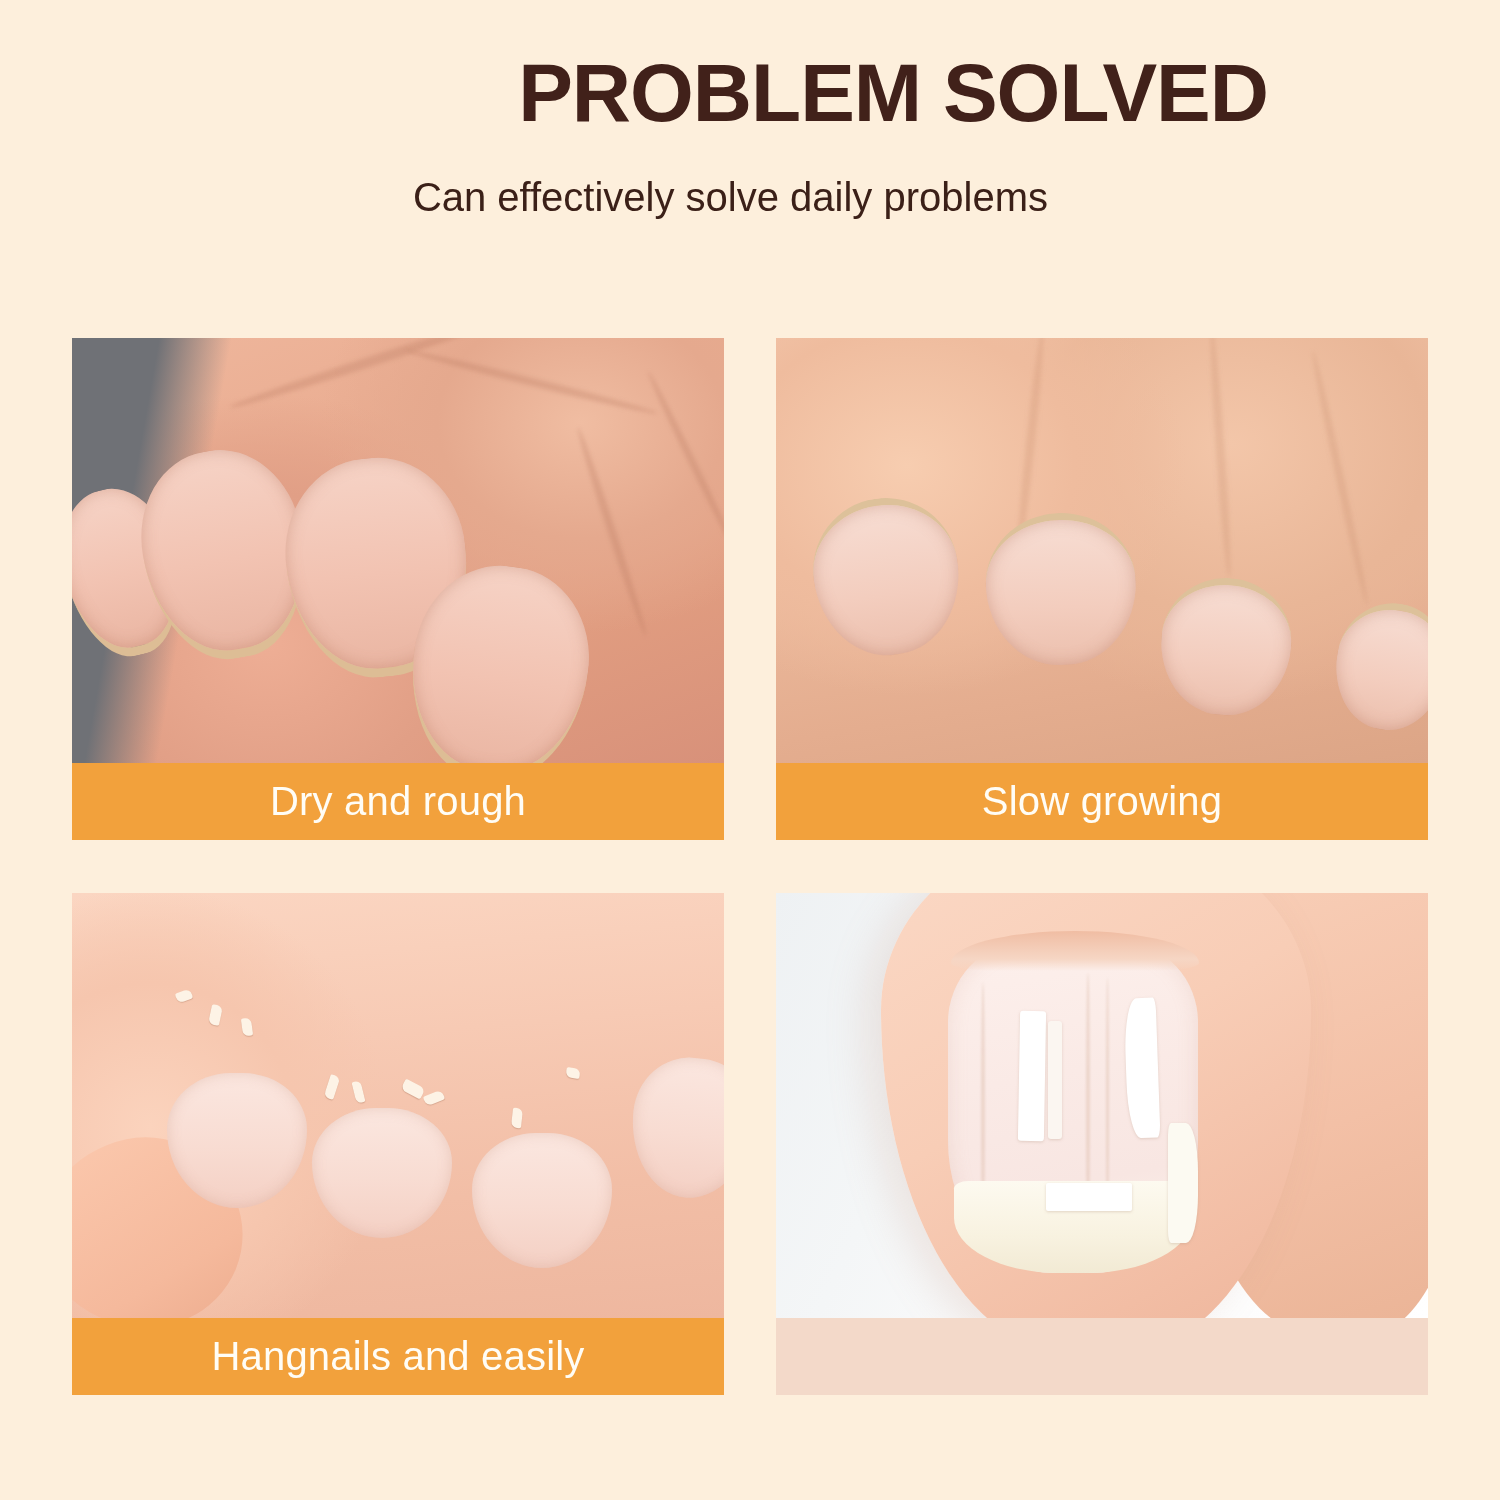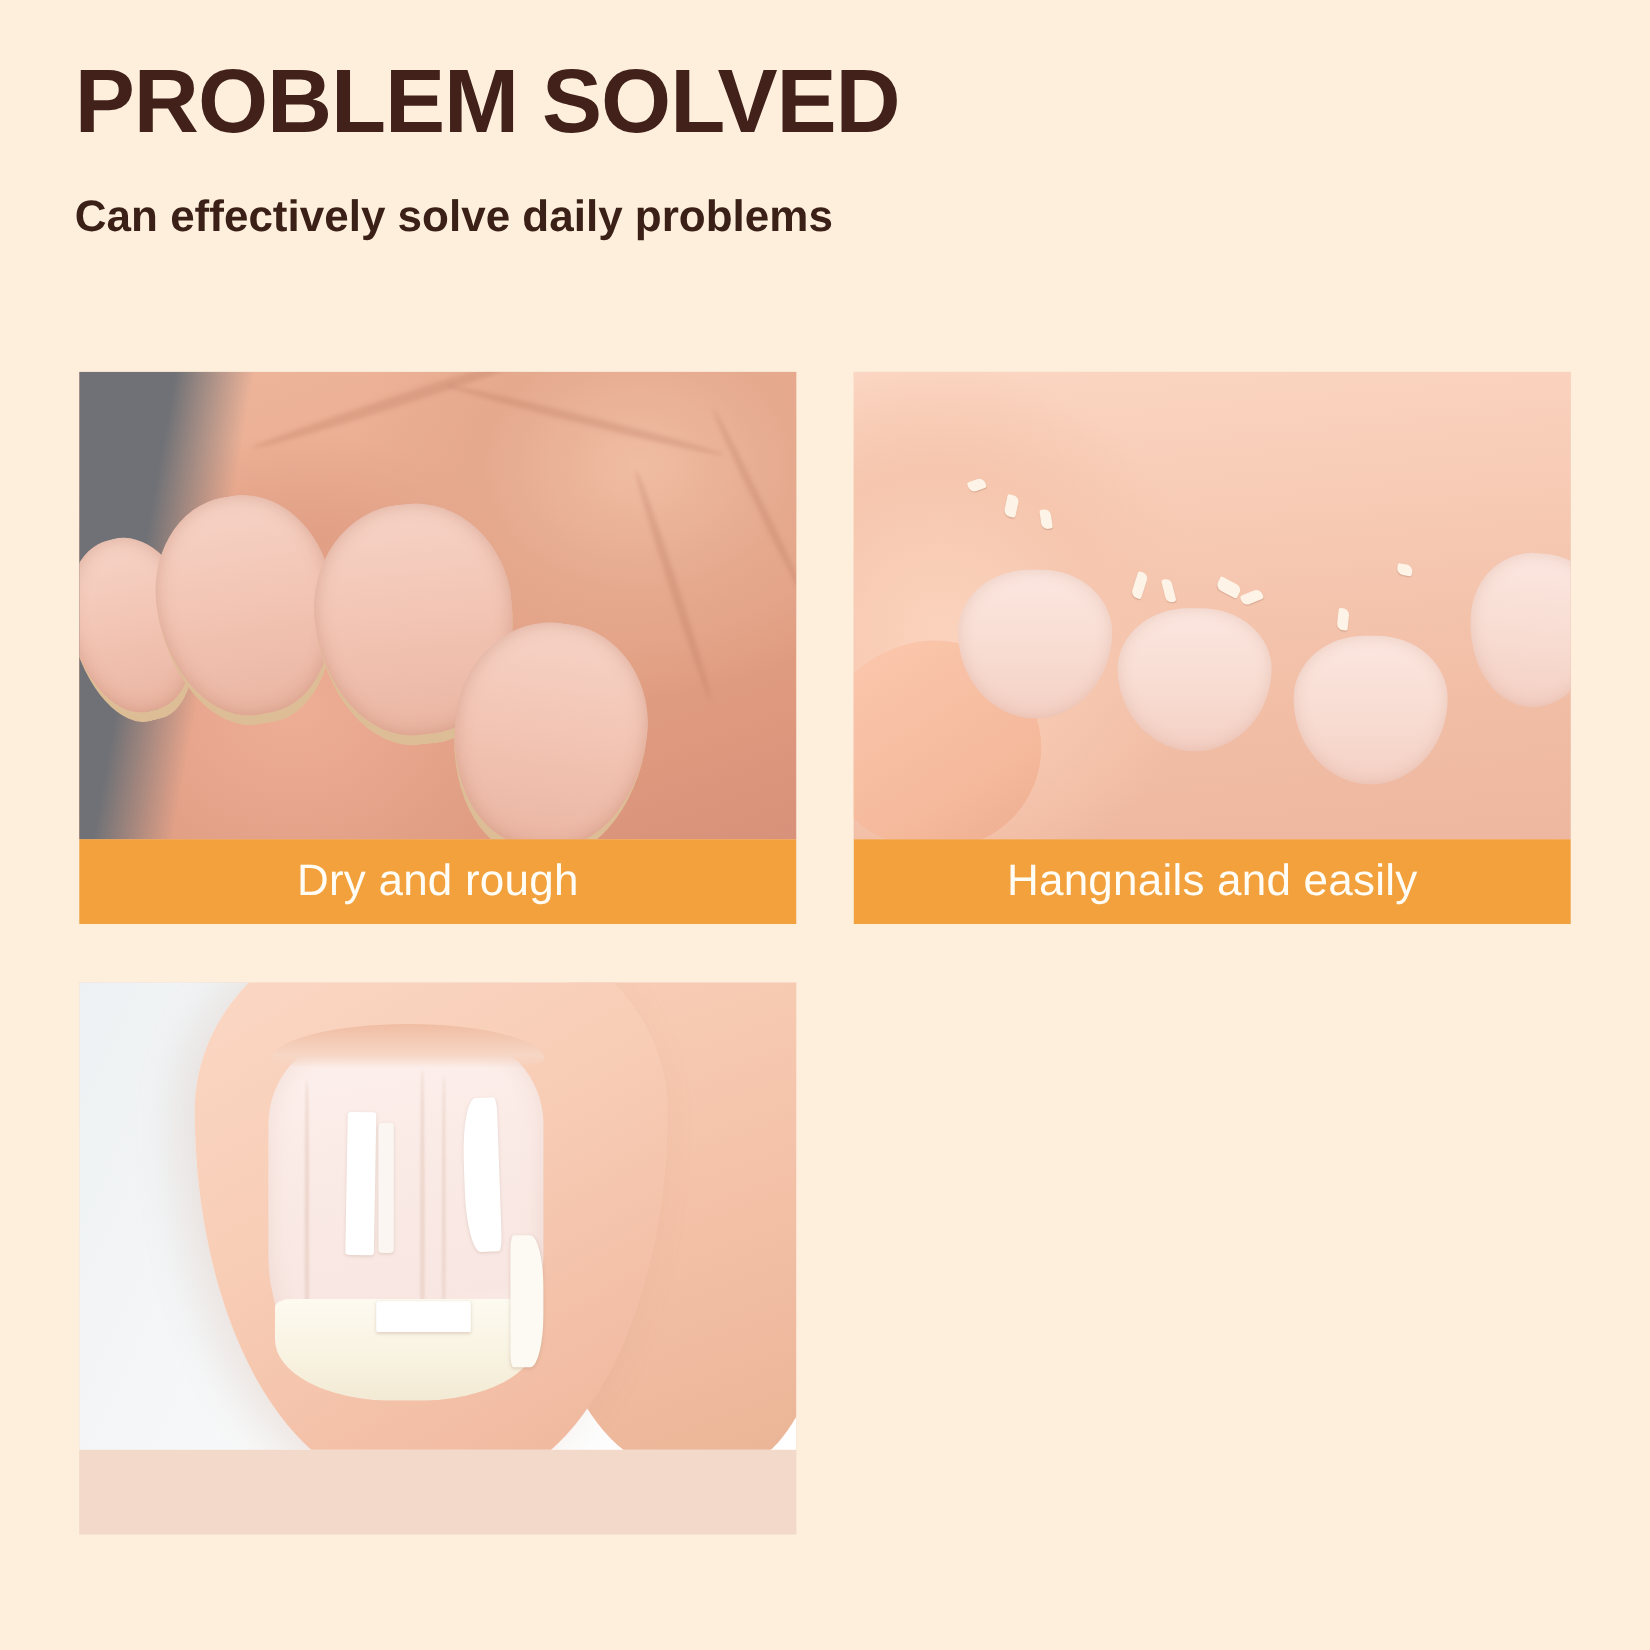--- a/index.html
+++ b/index.html
@@ -19,34 +19,35 @@
     height: 1500px;
     background: #FDEFDC;
   }
 
   
   .header {
     position: absolute;
     left: 68px;
     top: 48px;
     width: 1200px;
+    text-align: right;
   }
   .title {
     font-family: "Liberation Sans", sans-serif;
     font-weight: 700;
     font-size: 82px;
     line-height: 90px;
     letter-spacing: -1px;
     color: #41211A;
     margin: 0;
     white-space: nowrap;
   }
   .subtitle {
     font-family: "Liberation Sans", sans-serif;
-    font-weight: 700;
+    font-weight: 400;
     font-size: 40px;
     line-height: 54px;
     color: #3B2018;
     margin: 0;
     padding-top: 32px;
     max-width: 980px;
   }
   .subtitle .line { display: block; }
 
   
@@ -278,20 +279,34 @@
         <div class="nail dry n1"></div>
         <div class="nail dry n2"></div>
         <div class="nail dry n3"></div>
         <div class="nail dry n4"></div>
       </div>
       <div class="caption-bar">
         <span class="caption-text">Dry and rough</span>
       </div>
     </div>
 
+    <div class="card">
+      <div class="photo p2">
+        <div class="fingerline f1"></div>
+        <div class="fingerline f2"></div>
+        <div class="fingerline f3"></div>
+        <div class="nail shortnail n1"></div>
+        <div class="nail shortnail n2"></div>
+        <div class="nail shortnail n3"></div>
+        <div class="nail shortnail n4"></div>
+      </div>
+      <div class="caption-bar">
+        <span class="caption-text">Slow growing</span>
+      </div>
+    </div>
 
     <div class="card">
       <div class="photo p3">
         <div class="thumb"></div>
         <div class="nail pale n1"></div>
         <div class="nail pale n2"></div>
         <div class="nail pale n3"></div>
         <div class="nail pale n4"></div>
         <div class="flake fl1"></div>
         <div class="flake fl2"></div>

